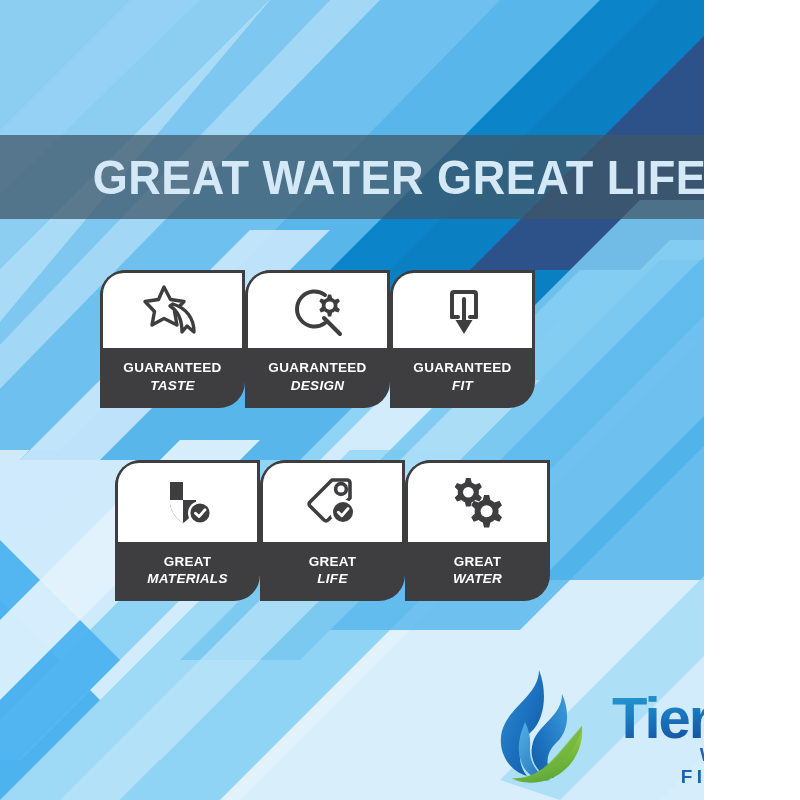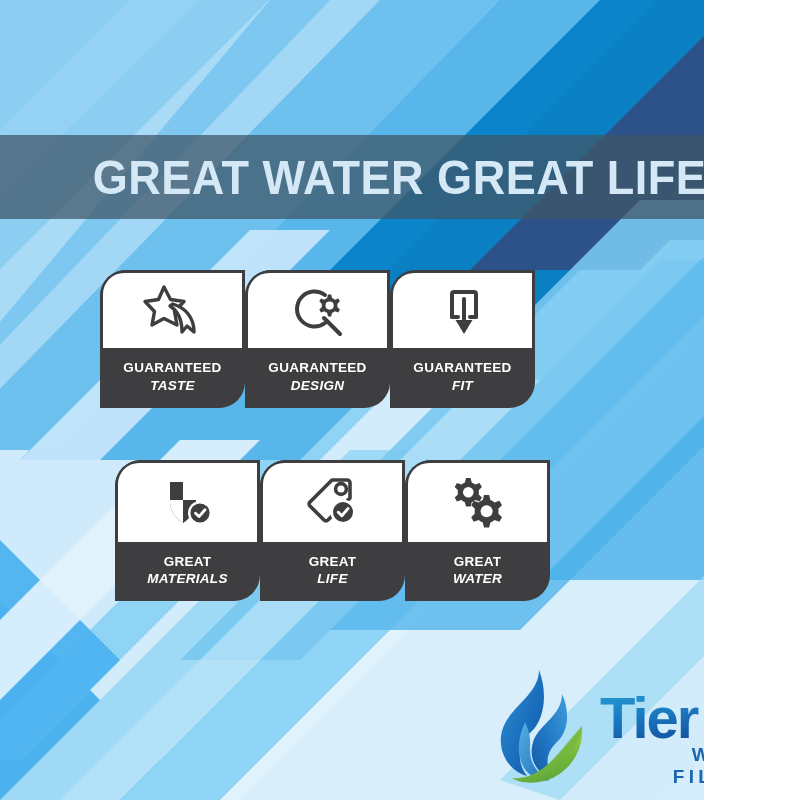--- a/index.html
+++ b/index.html
@@ -103,21 +103,21 @@
     top: 666px;
     width: 290px;
     height: 125px;
     z-index: 15;
     display: flex;
     align-items: flex-start;
   }
   .logo-mark { width: 108px; flex: none; }
   .logo-text {
     position: relative;
-    margin-left: 0;
+    margin-left: 12px;
     padding-top: 22px;
   }
   .wordmark { display: block; }
   .tagline {
     display: block;
     margin-top: -6px;
     text-align: right;
     color: #1b64b0;
     font-family: "Liberation Sans", sans-serif;
     font-weight: bold;

